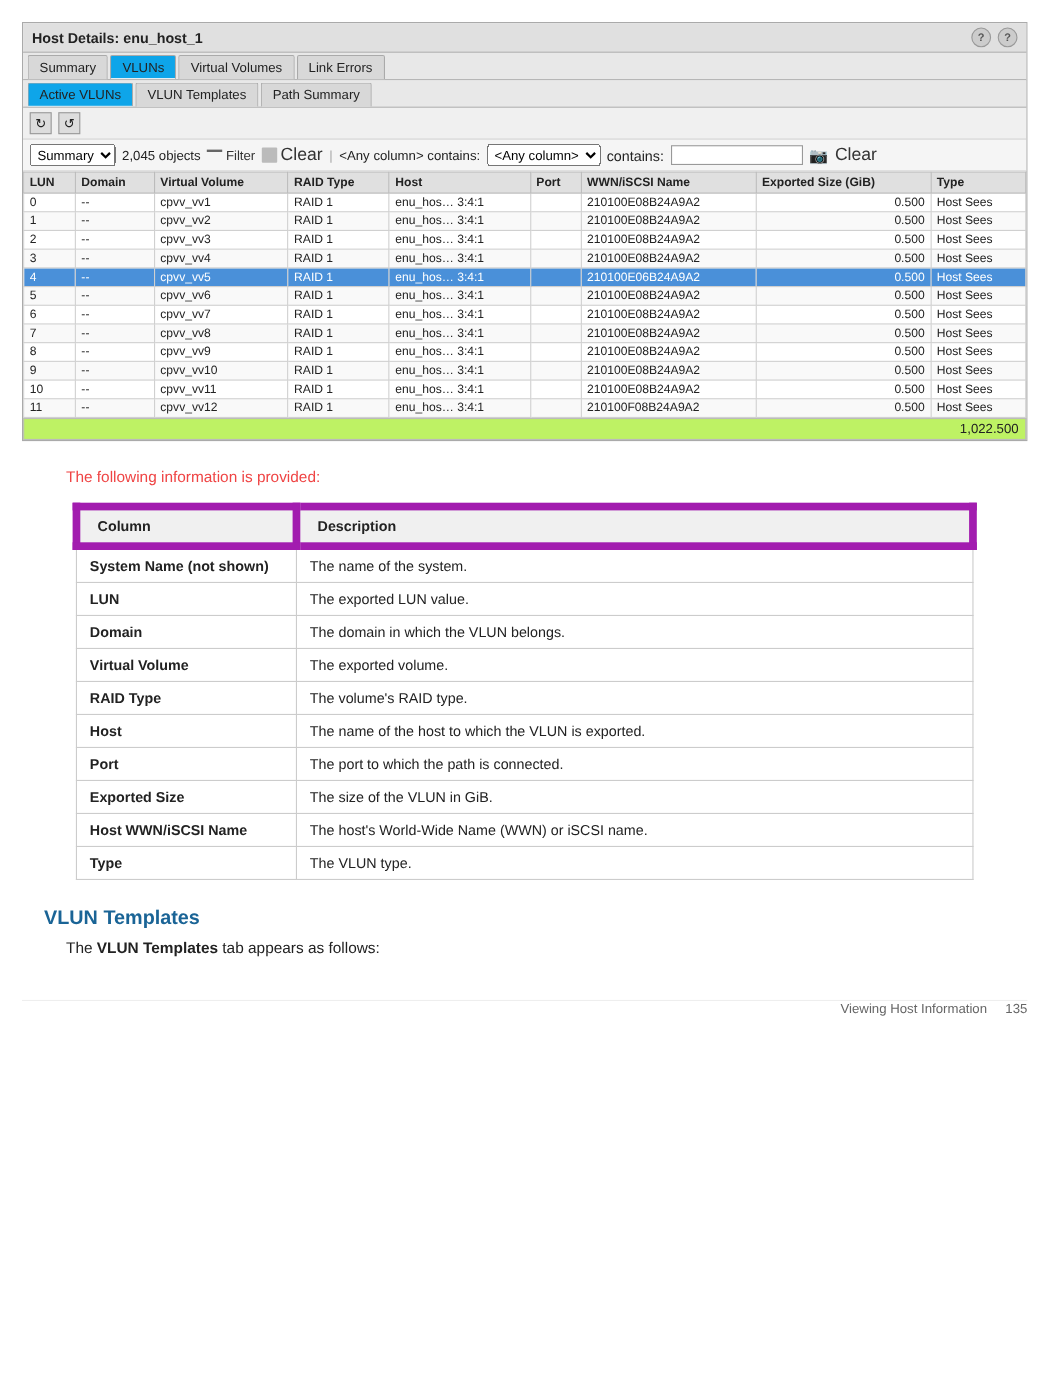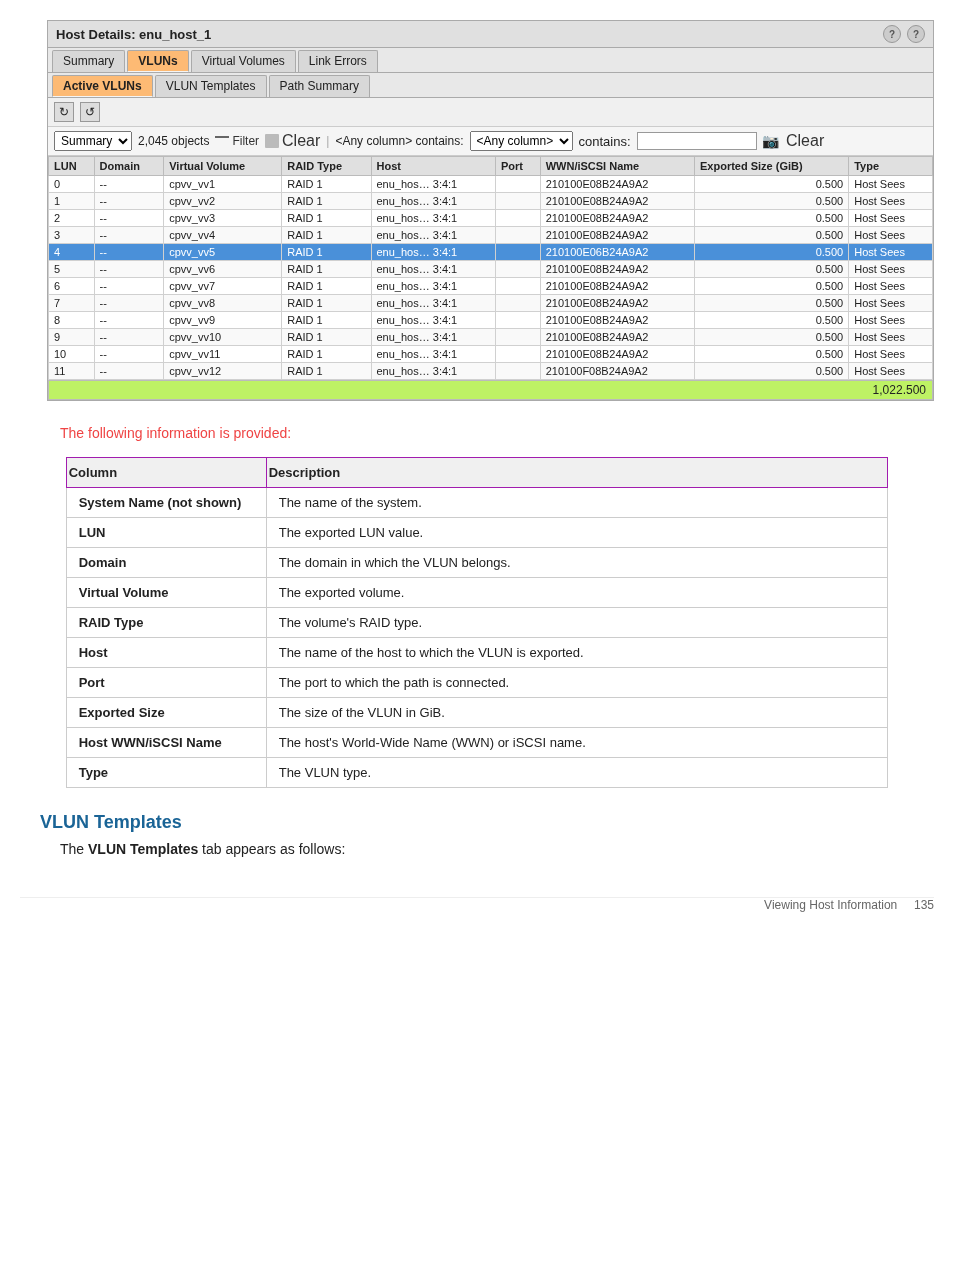--- a/index.html
+++ b/index.html
@@ -15,21 +15,20 @@
     .page-container {
       max-width: 920px;
       margin: 0 auto;
     }
 
     
     .host-panel {
       border: 1px solid #aaa;
       background: #f5f5f5;
       margin-bottom: 24px;
-      margin-left: 27px;
     }
 
     .host-panel-titlebar {
       background: #e0e0e0;
       border-bottom: 1px solid #aaa;
       padding: 4px 8px;
       display: flex;
       justify-content: space-between;
       align-items: center;
       font-size: 13px;
@@ -68,23 +67,23 @@
       border: 1px solid #aaa;
       border-bottom: none;
       background: #d8d8d8;
       margin-right: 2px;
       cursor: pointer;
       font-size: 12px;
       border-radius: 2px 2px 0 0;
     }
 
     .tab.active {
-      background: #fdba74;
+      background: #0ea5e9;
       border-bottom: 1px solid #f5f5f5;
-      font-weight: bold;
+      font-weight: normal;
     }
 
     
     .toolbar-row {
       display: flex;
       align-items: center;
       padding: 4px 6px;
       gap: 6px;
       border-bottom: 1px solid #ccc;
       background: #f0f0f0;
@@ -238,22 +237,22 @@
     
     .desc-table {
       width: 90%;
       margin: 0 auto 24px auto;
       border-collapse: collapse;
       font-size: 13px;
     }
 
     .desc-table th {
       background: #f0f0f0;
-      border: 1px solid #a21caf;
-      padding: 7px 2px;
+      border: 7px solid #a21caf;
+      padding: 7px 16px;
       text-align: left;
       font-weight: bold;
     }
 
     .desc-table td {
       border: 1px solid #ccc;
       padding: 7px 12px;
       vertical-align: top;
     }
 

